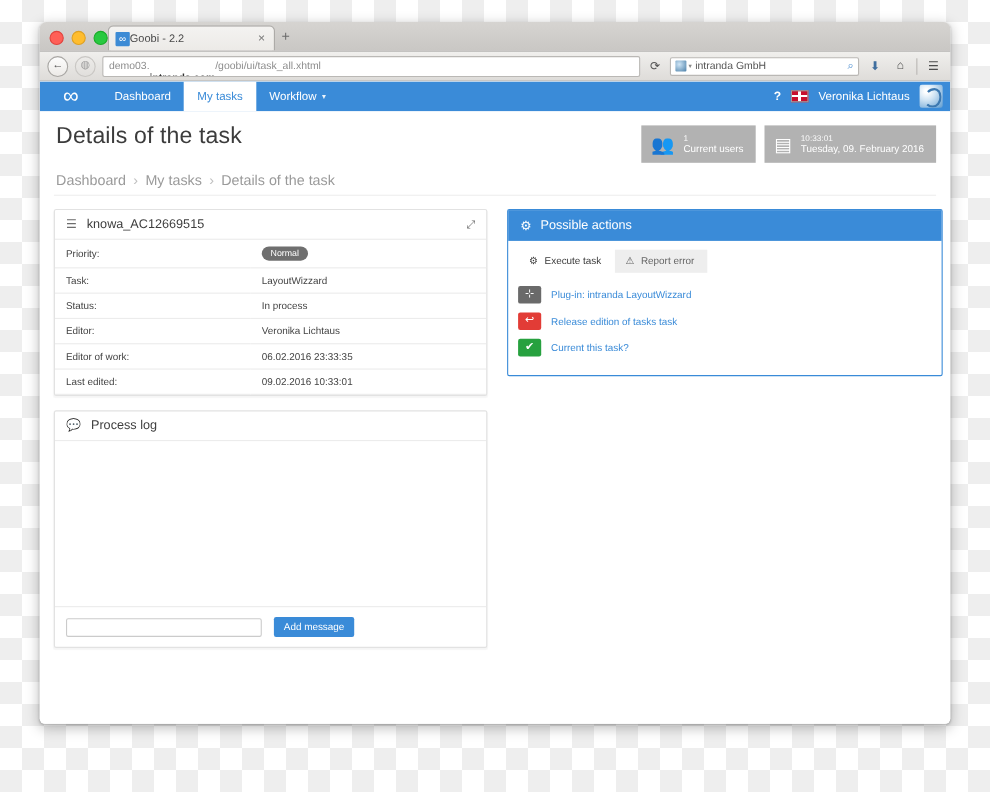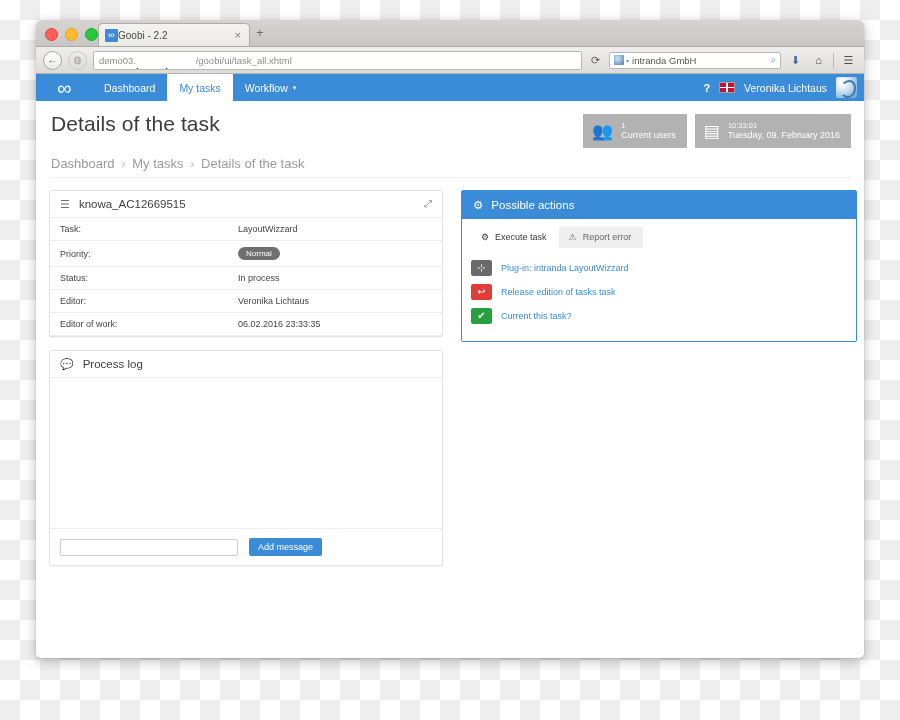--- a/index.html
+++ b/index.html
@@ -466,40 +466,44 @@
 
           <div class="card">
             <div class="card-head">
               <span class="card-head-icon">☰</span>
               <span class="card-head-title">knowa_AC12669515</span>
               <span class="card-head-tool">⤢</span>
             </div>
             <table class="detail">
               <tbody>
                   <tr>
-                <td class="k">Task:</td>
-                <td>LayoutWizzard</td>
-              </tr>
-              <tr>
                 <td class="k">Priority:</td>
                 <td>
                   <span class="pill">Normal</span>
                 </td>
+              </tr>
+              <tr>
+                <td class="k">Task:</td>
+                <td>LayoutWizzard</td>
               </tr>
               <tr>
                 <td class="k">Status:</td>
                 <td>In process</td>
               </tr>
               <tr>
                 <td class="k">Editor:</td>
                 <td>Veronika Lichtaus</td>
               </tr>
               <tr>
                 <td class="k">Editor of work:</td>
                 <td>06.02.2016 23:33:35</td>
+              </tr>
+              <tr>
+                <td class="k">Last edited:</td>
+                <td>09.02.2016 10:33:01</td>
               </tr>
             </tbody>
               </table>
           </div>
 
           <div class="card">
             <div class="card-head">
               <span class="card-head-icon">💬</span>
               <span class="card-head-title">Process log</span>
             </div>

